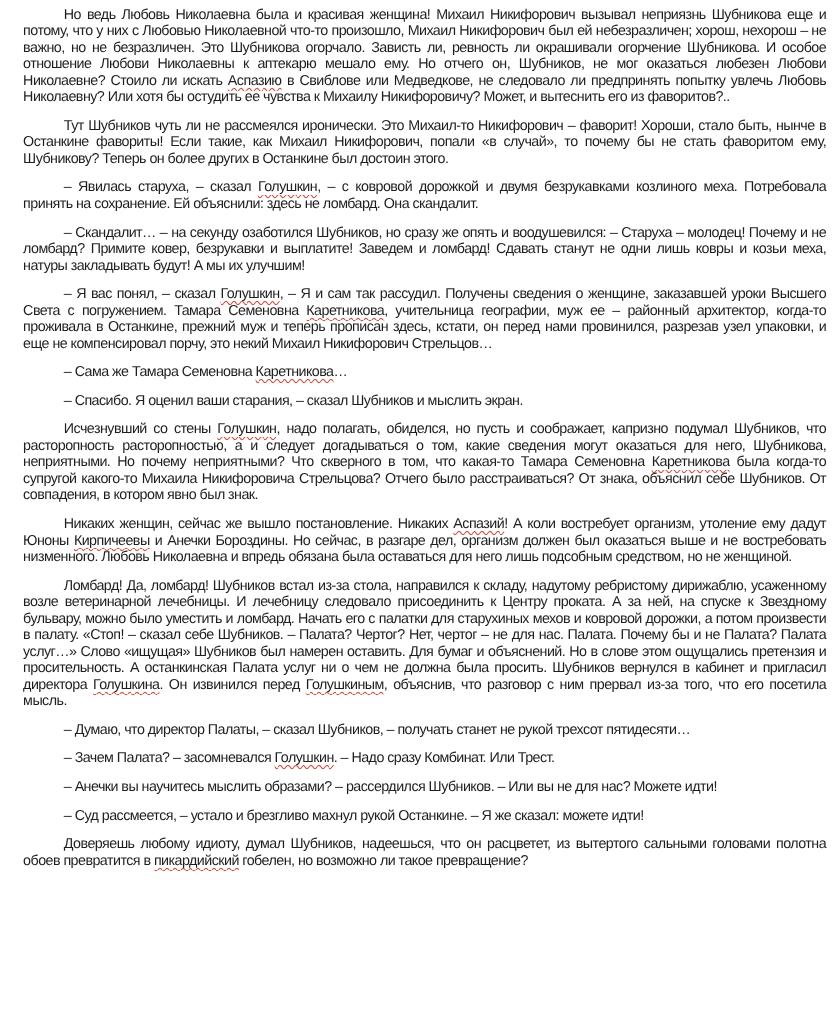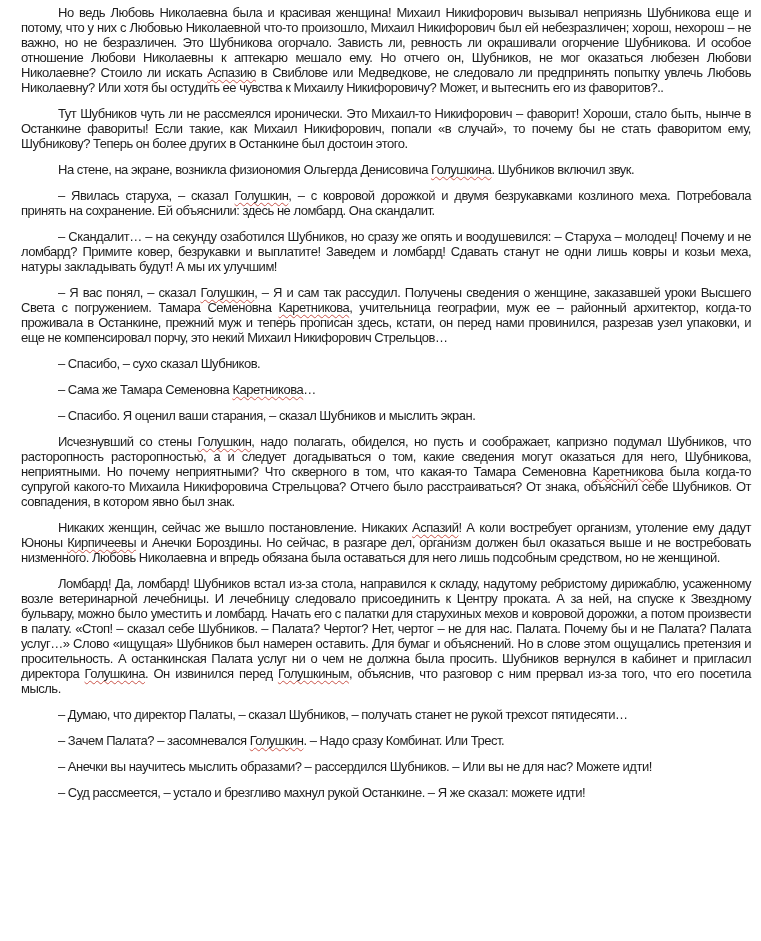--- a/index.html
+++ b/index.html
@@ -37,27 +37,26 @@
     text-underline-offset: 2px;
     text-decoration-skip-ink: none;
   }
 </style>
 </head>
 <body>
 
 <div class="page" id="document-page" lang="ru">
     <p>Но ведь Любовь Николаевна была и красивая женщина! Михаил Никифорович вызывал неприязнь Шубникова еще и потому, что у них с Любовью Николаевной что-то произошло, Михаил Никифорович был ей небезразличен; хорош, нехорош – не важно, но не безразличен. Это Шубникова огорчало. Зависть ли, ревность ли окрашивали огорчение Шубникова. И особое отношение Любови Николаевны к аптекарю мешало ему. Но отчего он, Шубников, не мог оказаться любезен Любови Николаевне? Стоило ли искать <span class="misspelled">Аспазию</span> в Свиблове или Медведкове, не следовало ли предпринять попытку увлечь Любовь Николаевну? Или хотя бы остудить ее чувства к Михаилу Никифоровичу? Может, и вытеснить его из фаворитов?..</p>
     <p>Тут Шубников чуть ли не рассмеялся иронически. Это Михаил-то Никифорович – фаворит! Хороши, стало быть, нынче в Останкине фавориты! Если такие, как Михаил Никифорович, попали «в случай», то почему бы не стать фаворитом ему, Шубникову? Теперь он более других в Останкине был достоин этого.</p>
-    <p>На стене, на экране, возникла физиономия Ольгерда Денисовича <span class="misspelled">Голушкина</span>. Шубников включил звук.</p>
     <p>– Явилась старуха, – сказал <span class="misspelled">Голушкин</span>, – с ковровой дорожкой и двумя безрукавками козлиного меха. Потребовала принять на сохранение. Ей объяснили: здесь не ломбард. Она скандалит.</p>
     <p>– Скандалит… – на секунду озаботился Шубников, но сразу же опять и воодушевился: – Старуха – молодец! Почему и не ломбард? Примите ковер, безрукавки и выплатите! Заведем и ломбард! Сдавать станут не одни лишь ковры и козьи меха, натуры закладывать будут! А мы их улучшим!</p>
     <p>– Я вас понял, – сказал <span class="misspelled">Голушкин</span>, – Я и сам так рассудил. Получены сведения о женщине, заказавшей уроки Высшего Света с погружением. Тамара Семеновна <span class="misspelled">Каретникова</span>, учительница географии, муж ее – районный архитектор, когда-то проживала в Останкине, прежний муж и теперь прописан здесь, кстати, он перед нами провинился, разрезав узел упаковки, и еще не компенсировал порчу, это некий Михаил Никифорович Стрельцов…</p>
-    <p>– Спасибо, – сухо сказал Шубников.</p>
     <p>– Сама же Тамара Семеновна <span class="misspelled">Каретникова</span>…</p>
     <p>– Спасибо. Я оценил ваши старания, – сказал Шубников и мыслить экран.</p>
     <p>Исчезнувший со стены <span class="misspelled">Голушкин</span>, надо полагать, обиделся, но пусть и соображает, капризно подумал Шубников, что расторопность расторопностью, а и следует догадываться о том, какие сведения могут оказаться для него, Шубникова, неприятными. Но почему неприятными? Что скверного в том, что какая-то Тамара Семеновна <span class="misspelled">Каретникова</span> была когда-то супругой какого-то Михаила Никифоровича Стрельцова? Отчего было расстраиваться? От знака, объяснил себе Шубников. От совпадения, в котором явно был знак.</p>
     <p>Никаких женщин, сейчас же вышло постановление. Никаких <span class="misspelled">Аспазий</span>! А коли востребует организм, утоление ему дадут Юноны <span class="misspelled">Кирпичеевы</span> и Анечки Бороздины. Но сейчас, в разгаре дел, организм должен был оказаться выше и не востребовать низменного. Любовь Николаевна и впредь обязана была оставаться для него лишь подсобным средством, но не женщиной.</p>
     <p>Ломбард! Да, ломбард! Шубников встал из-за стола, направился к складу, надутому ребристому дирижаблю, усаженному возле ветеринарной лечебницы. И лечебницу следовало присоединить к Центру проката. А за ней, на спуске к Звездному бульвару, можно было уместить и ломбард. Начать его с палатки для старухиных мехов и ковровой дорожки, а потом произвести в палату. «Стоп! – сказал себе Шубников. – Палата? Чертог? Нет, чертог – не для нас. Палата. Почему бы и не Палата? Палата услуг…» Слово «ищущая» Шубников был намерен оставить. Для бумаг и объяснений. Но в слове этом ощущались претензия и просительность. А останкинская Палата услуг ни о чем не должна была просить. Шубников вернулся в кабинет и пригласил директора <span class="misspelled">Голушкина</span>. Он извинился перед <span class="misspelled">Голушкиным</span>, объяснив, что разговор с ним прервал из-за того, что его посетила мысль.</p>
     <p>– Думаю, что директор Палаты, – сказал Шубников, – получать станет не рукой трехсот пятидесяти…</p>
     <p>– Зачем Палата? – засомневался <span class="misspelled">Голушкин</span>. – Надо сразу Комбинат. Или Трест.</p>
     <p>– Анечки вы научитесь мыслить образами? – рассердился Шубников. – Или вы не для нас? Можете идти!</p>
     <p>– Суд рассмеется, – устало и брезгливо махнул рукой Останкине. – Я же сказал: можете идти!</p>
+    <p>Доверяешь любому идиоту, думал Шубников, надеешься, что он расцветет, из вытертого сальными головами полотна обоев превратится в <span class="misspelled">пикардийский</span> гобелен, но возможно ли такое превращение?</p>
   </div>
 
 </body></html>

